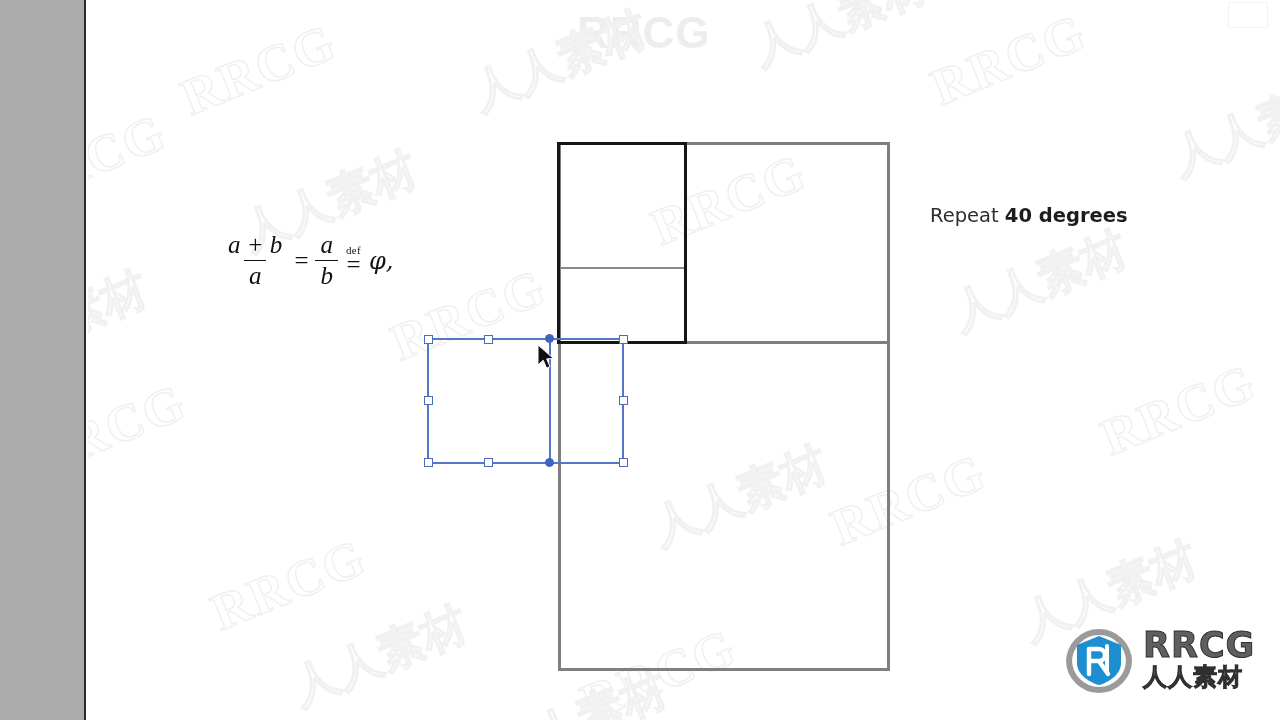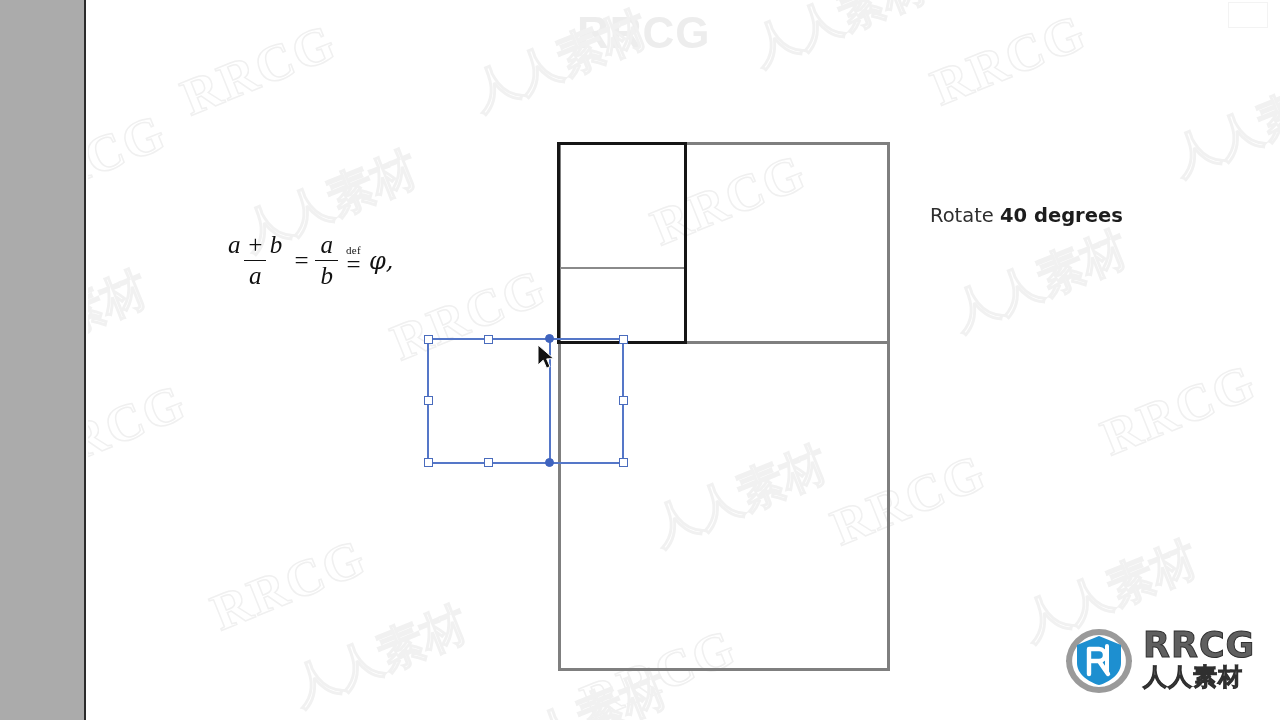--- a/index.html
+++ b/index.html
@@ -186,21 +186,21 @@
       </span>
       <span class="defeq">
         <span class="def">def</span>
         <span class="sym">=</span>
       </span>
       <span class="phi">φ,</span>
     </div>
 
     <div class="instructions" style="left:842px; top:200px;">
       <div>
-        <span>Rotate </span><b>40 degrees</b>
+        <span>Repeat </span><b>40 degrees</b>
       </div>
     </div>
 
     <div class="sel-layer">
 
       <div class="sel-edge" style="left:339px; top:338px; width:124px; height:2.4px;"></div>
       <div class="sel-edge" style="left:339px; top:462px; width:124px; height:2.4px;"></div>
       <div class="sel-edge" style="left:339px; top:338px; width:2.4px; height:126px;"></div>
       <div class="sel-edge" style="left:461px; top:338px; width:2.4px; height:126px;"></div>
 

